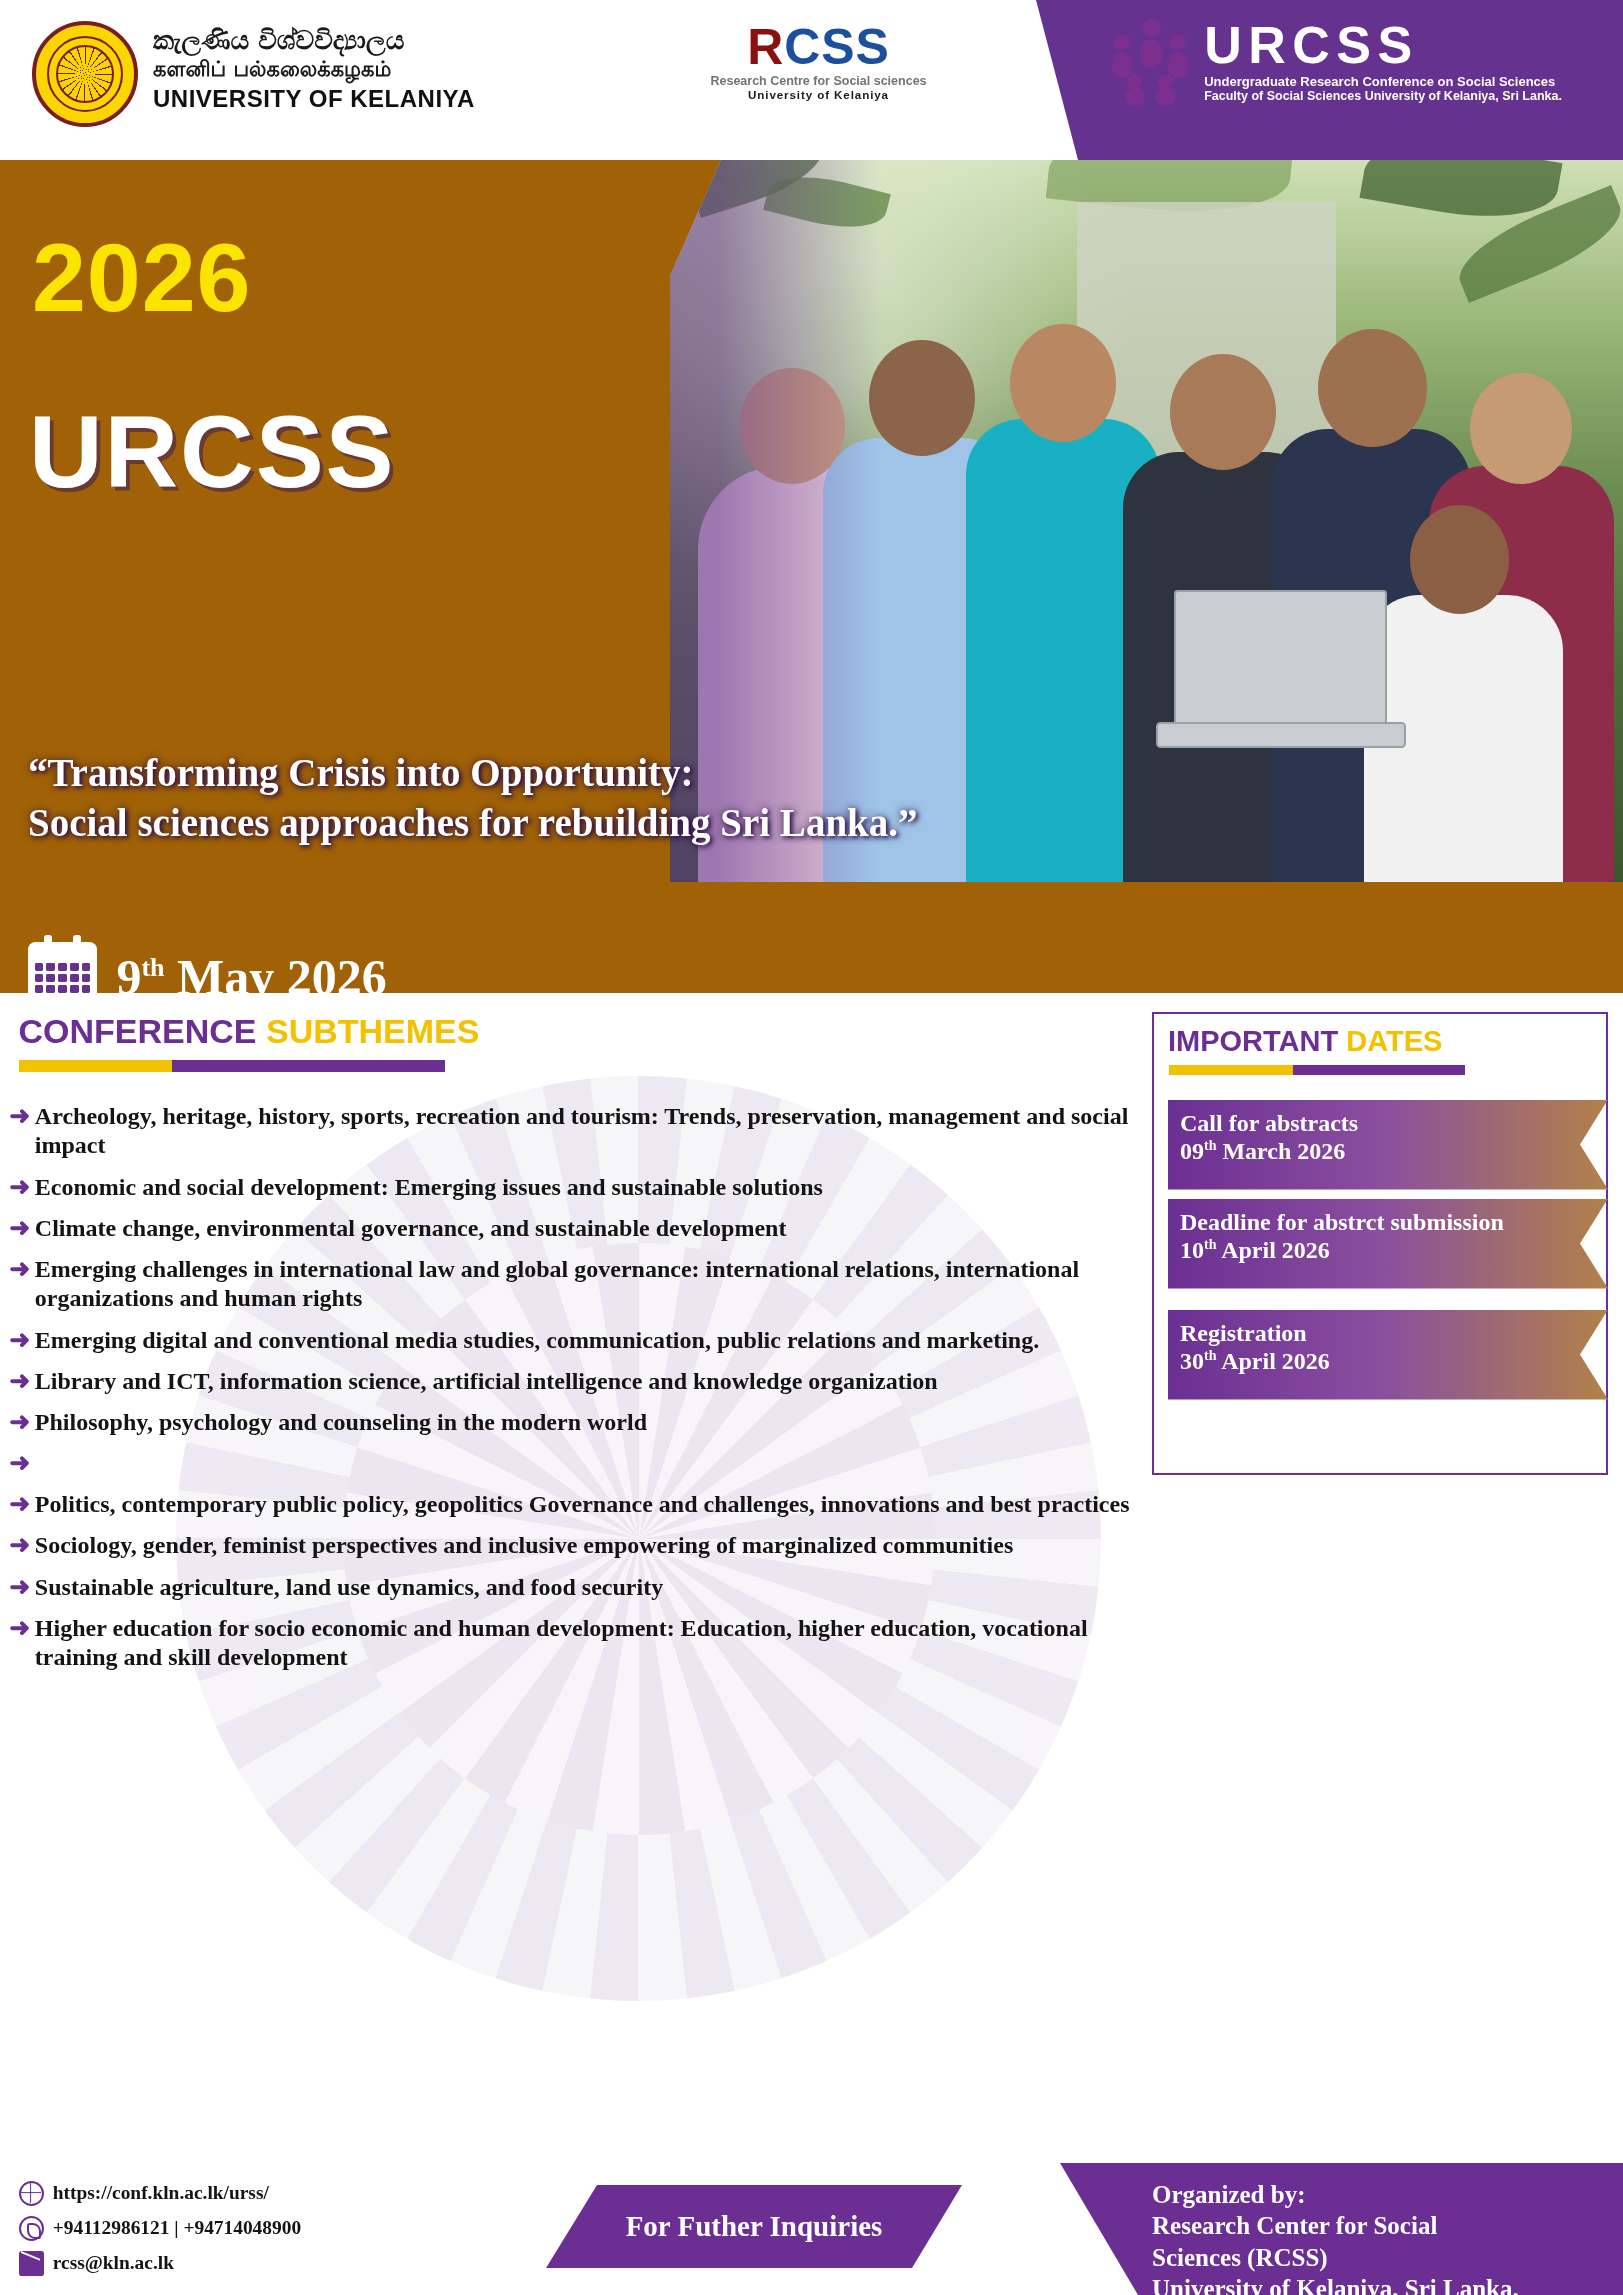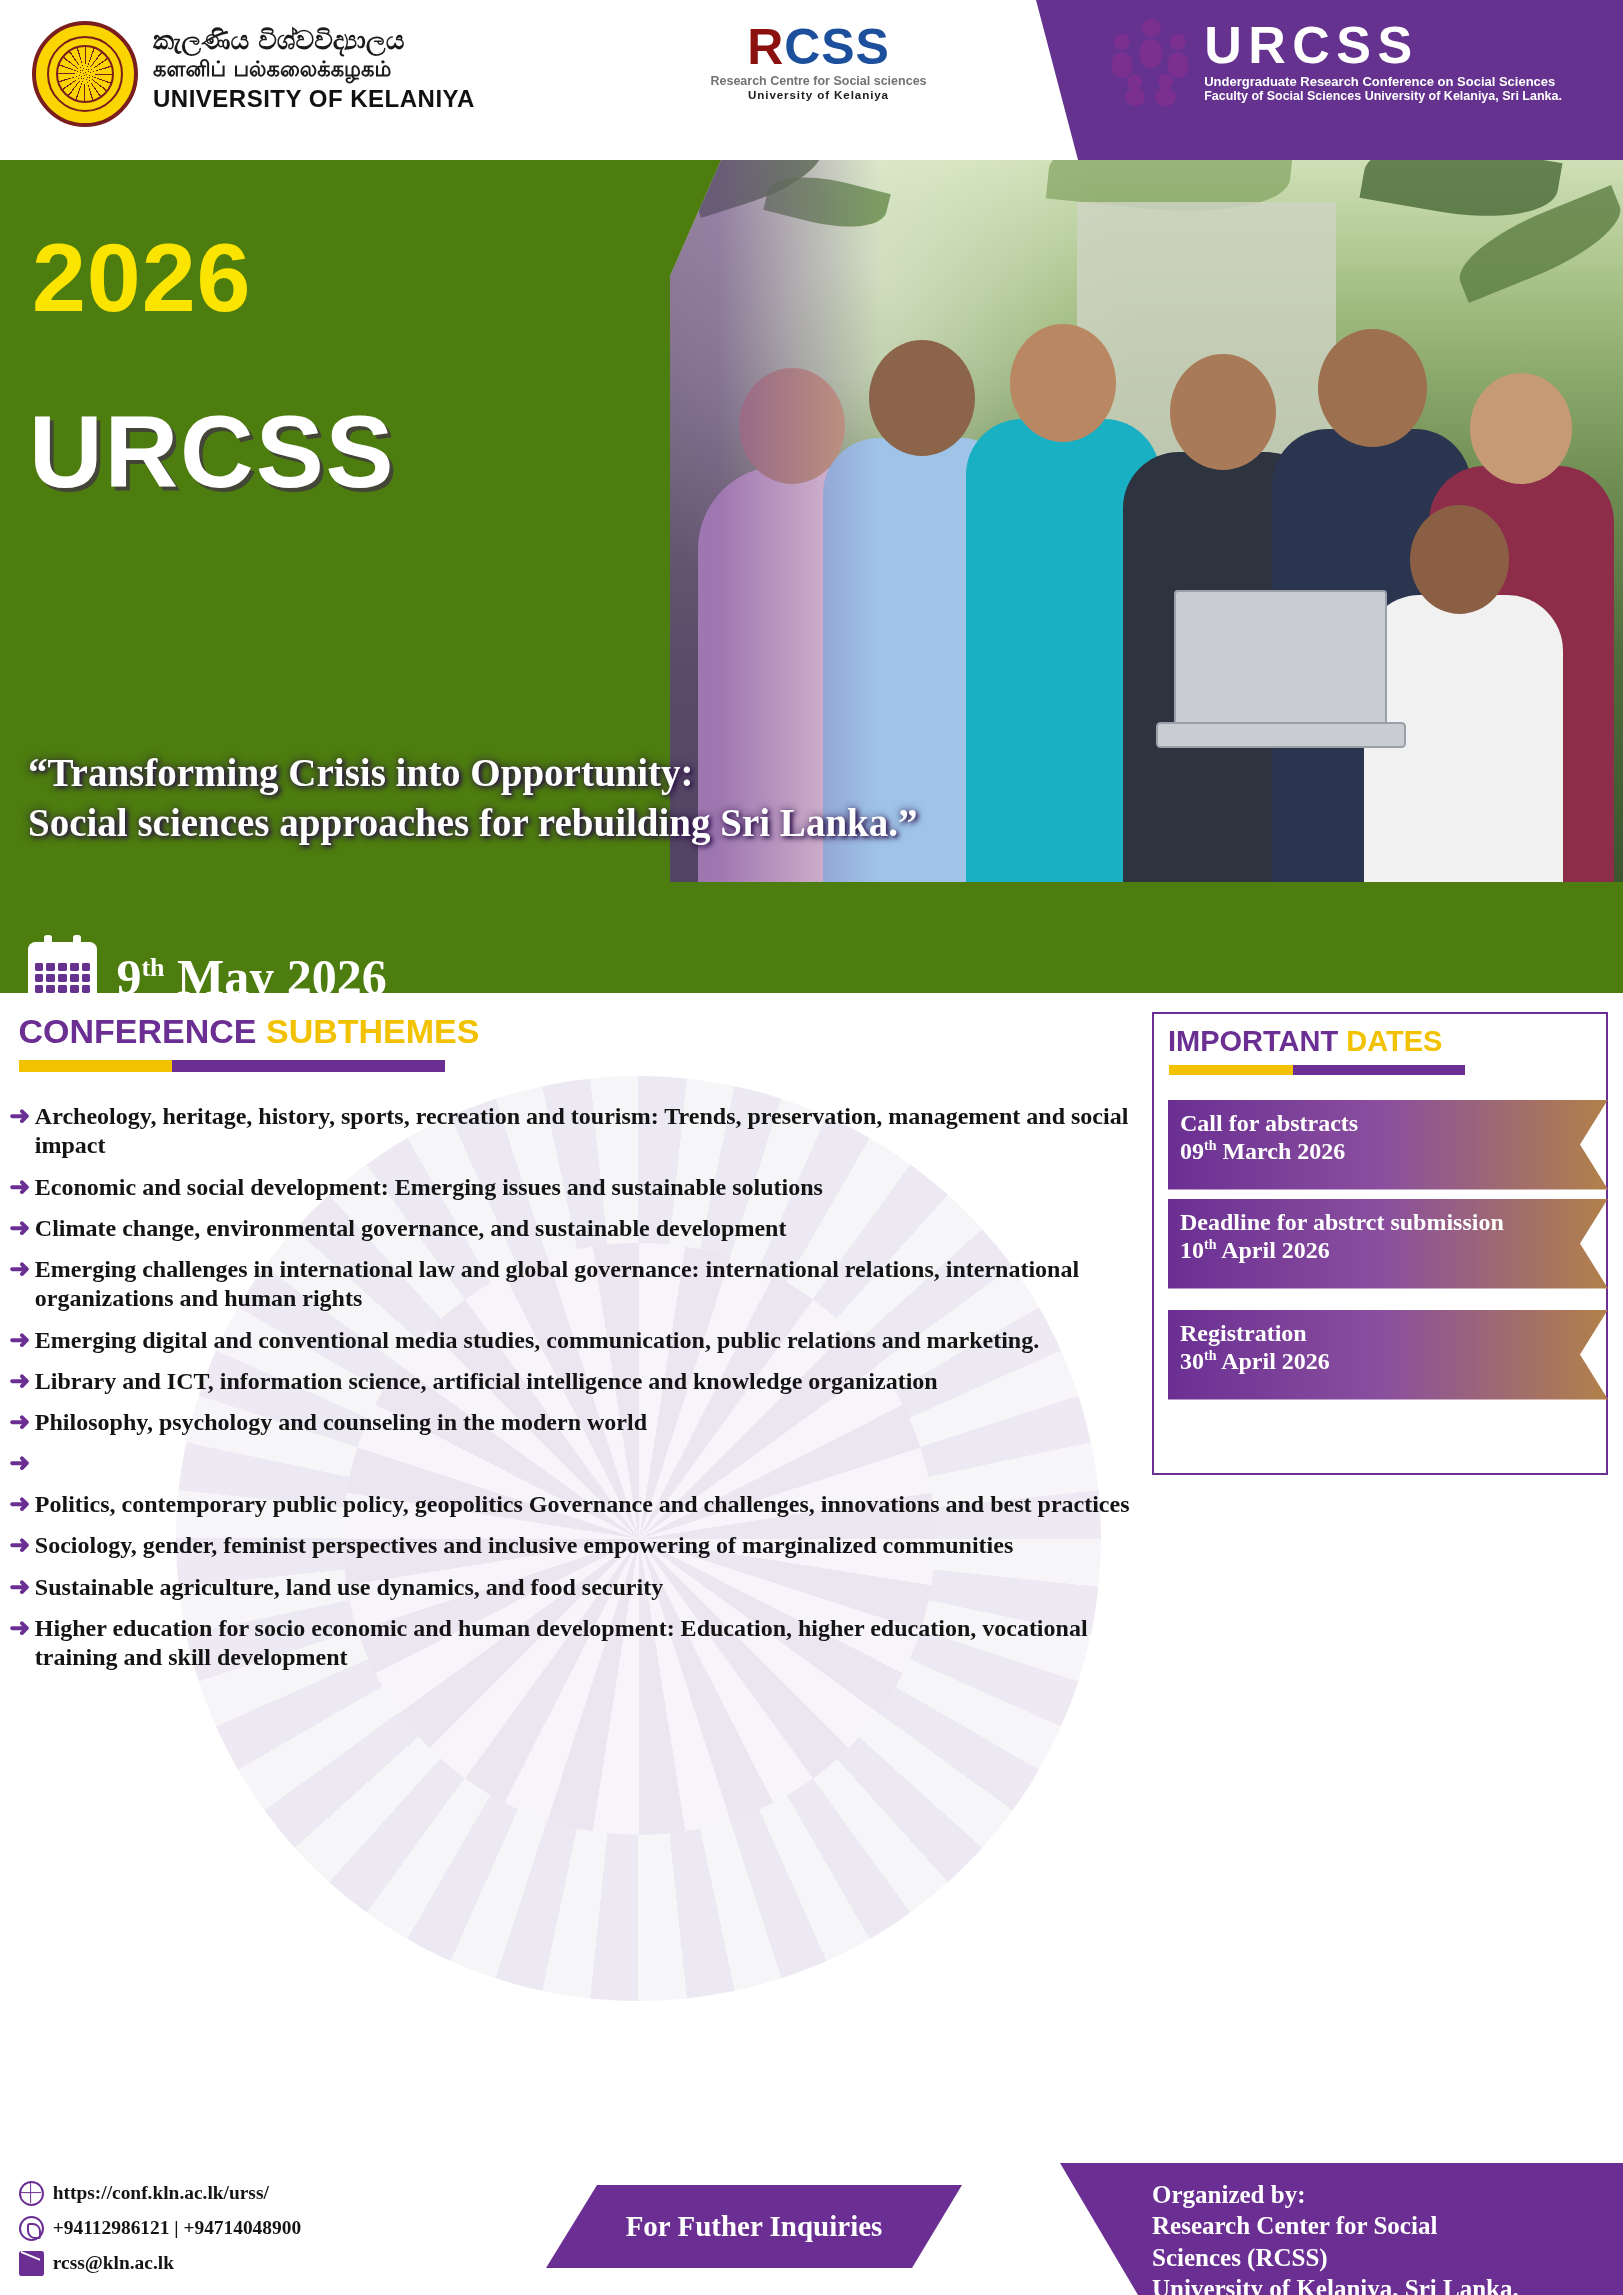--- a/index.html
+++ b/index.html
@@ -62,21 +62,21 @@
   .urcss-mark { width:88px; height:88px; position:relative; flex:0 0 auto; }
   .urcss-mark span { position:absolute; border-radius:50%; background:#7b2f8f; }
   .urcss-right { margin-left:10.2px; }
   .urcss-word { font-size:52px; letter-spacing:6.5px; font-weight:bold; color:#ffffff; font-family:"Liberation Sans", sans-serif; line-height:1; }
   .urcss-tag1 { font-size:13px; color:#ffffff; font-weight:bold; font-family:"Liberation Sans", sans-serif; margin-top:3.7px;}
   .urcss-tag2 { font-size:12.5px; color:#ffffff; font-weight:bold; font-family:"Liberation Sans", sans-serif; }
 
   
   .hero {
     position:absolute; left:0; top:160px; width:1623px; height:833px;
-    background:#4d7c0f; overflow:hidden; z-index:10;
+    background:#a16207; overflow:hidden; z-index:10;
   }
   .hero-photo {
     position:absolute; right:0; top:0; width:953px; height:722px;
     overflow:hidden;
     clip-path: polygon(51px 0, 953px 0, 953px 722px, 0 722px, 0 116px);
   }
   
   .photo-bg {
     position:absolute; inset:0;
     background:

